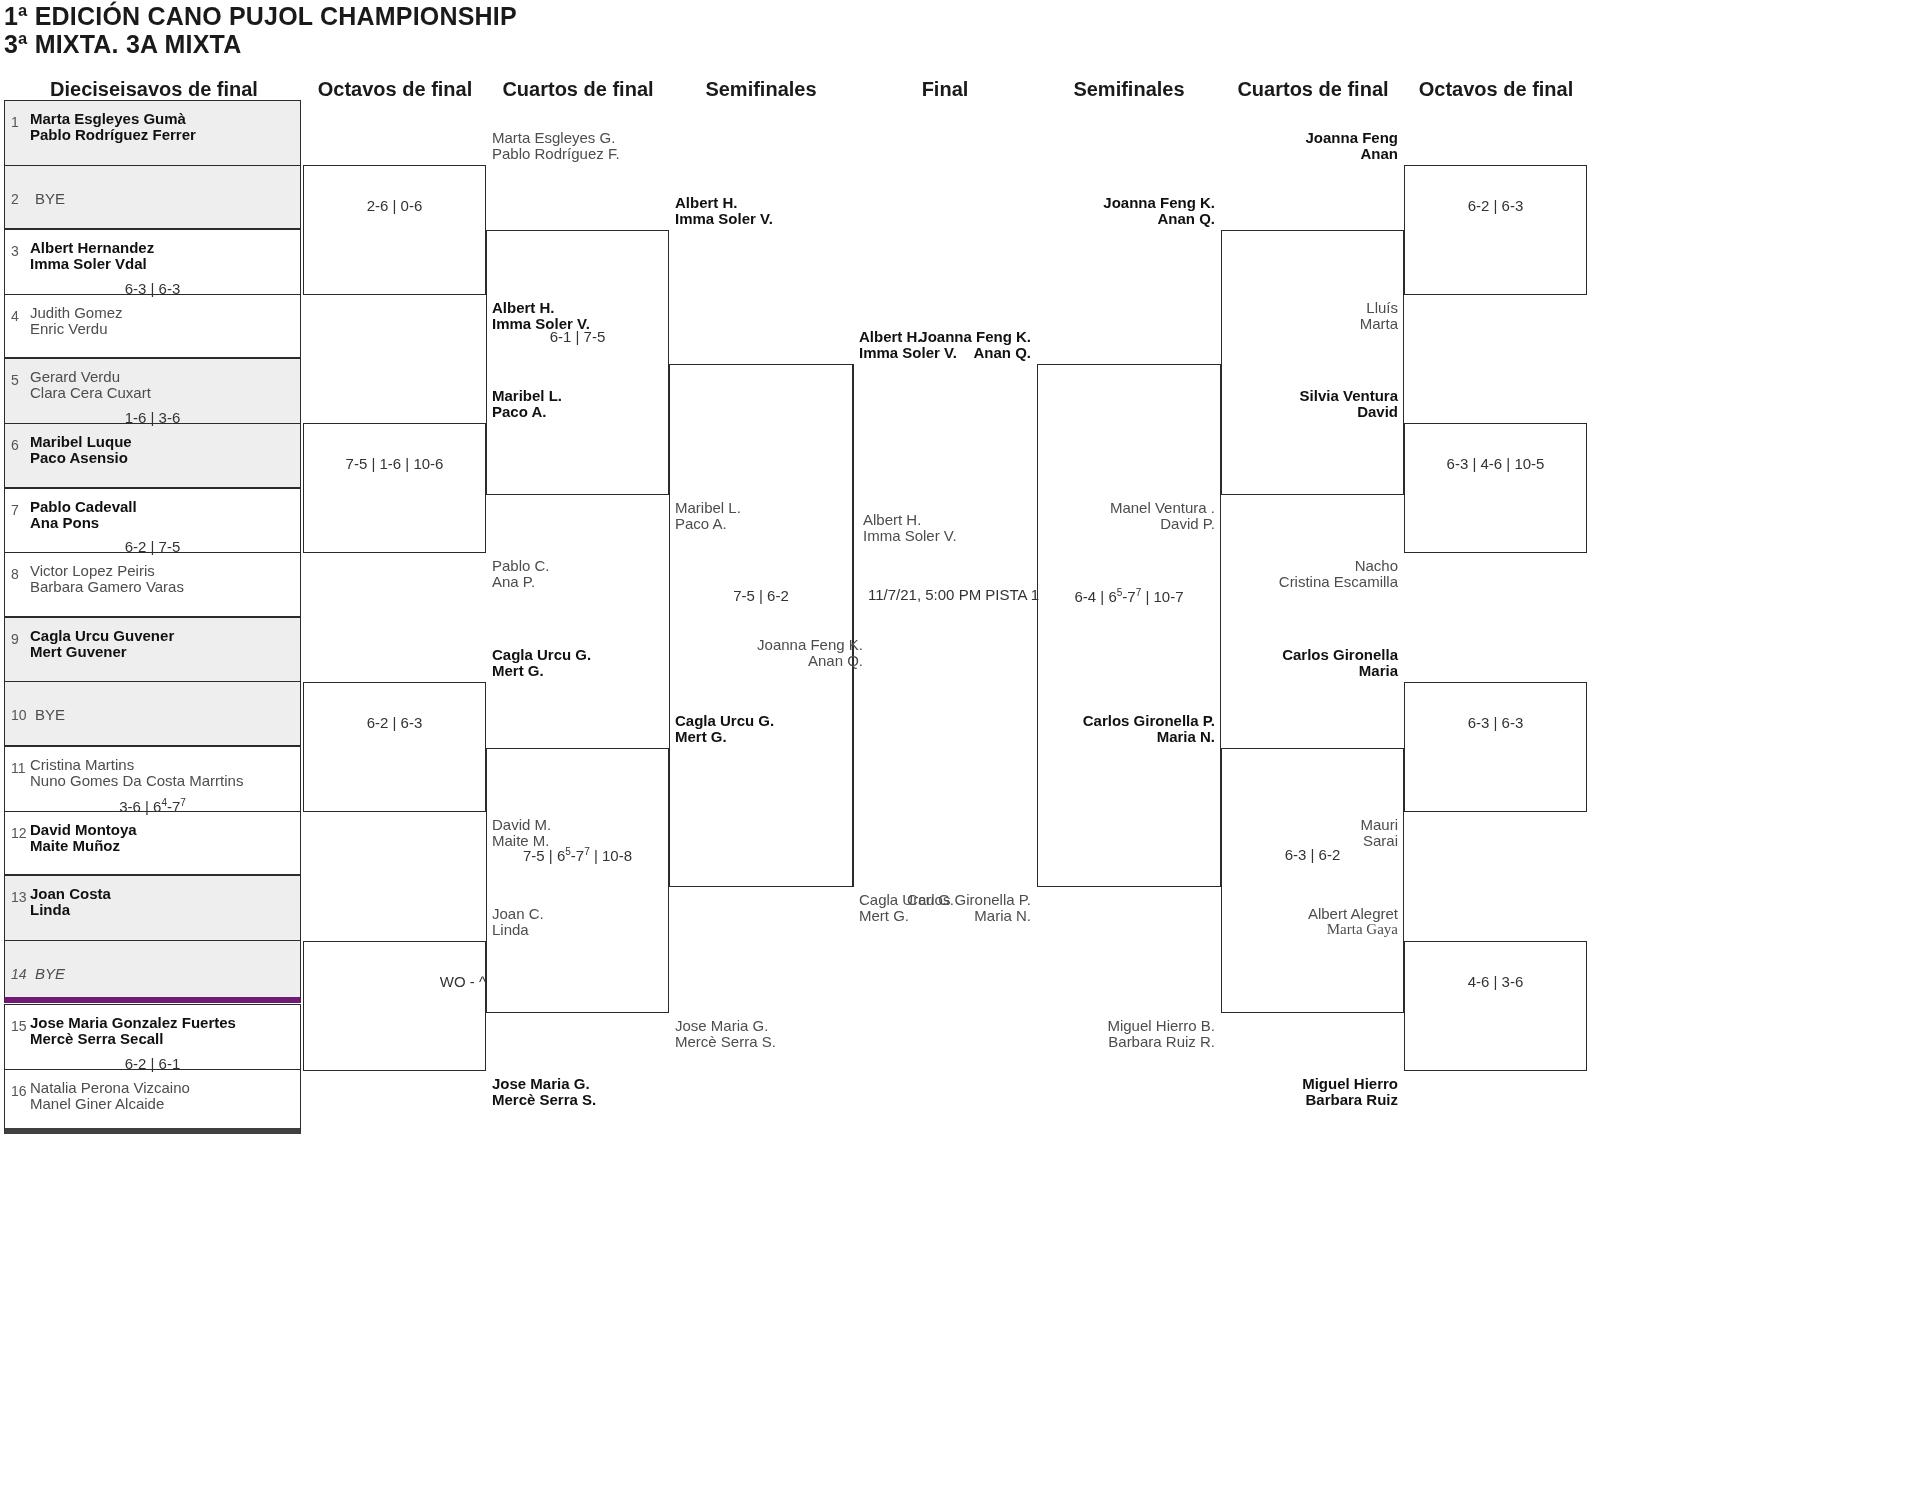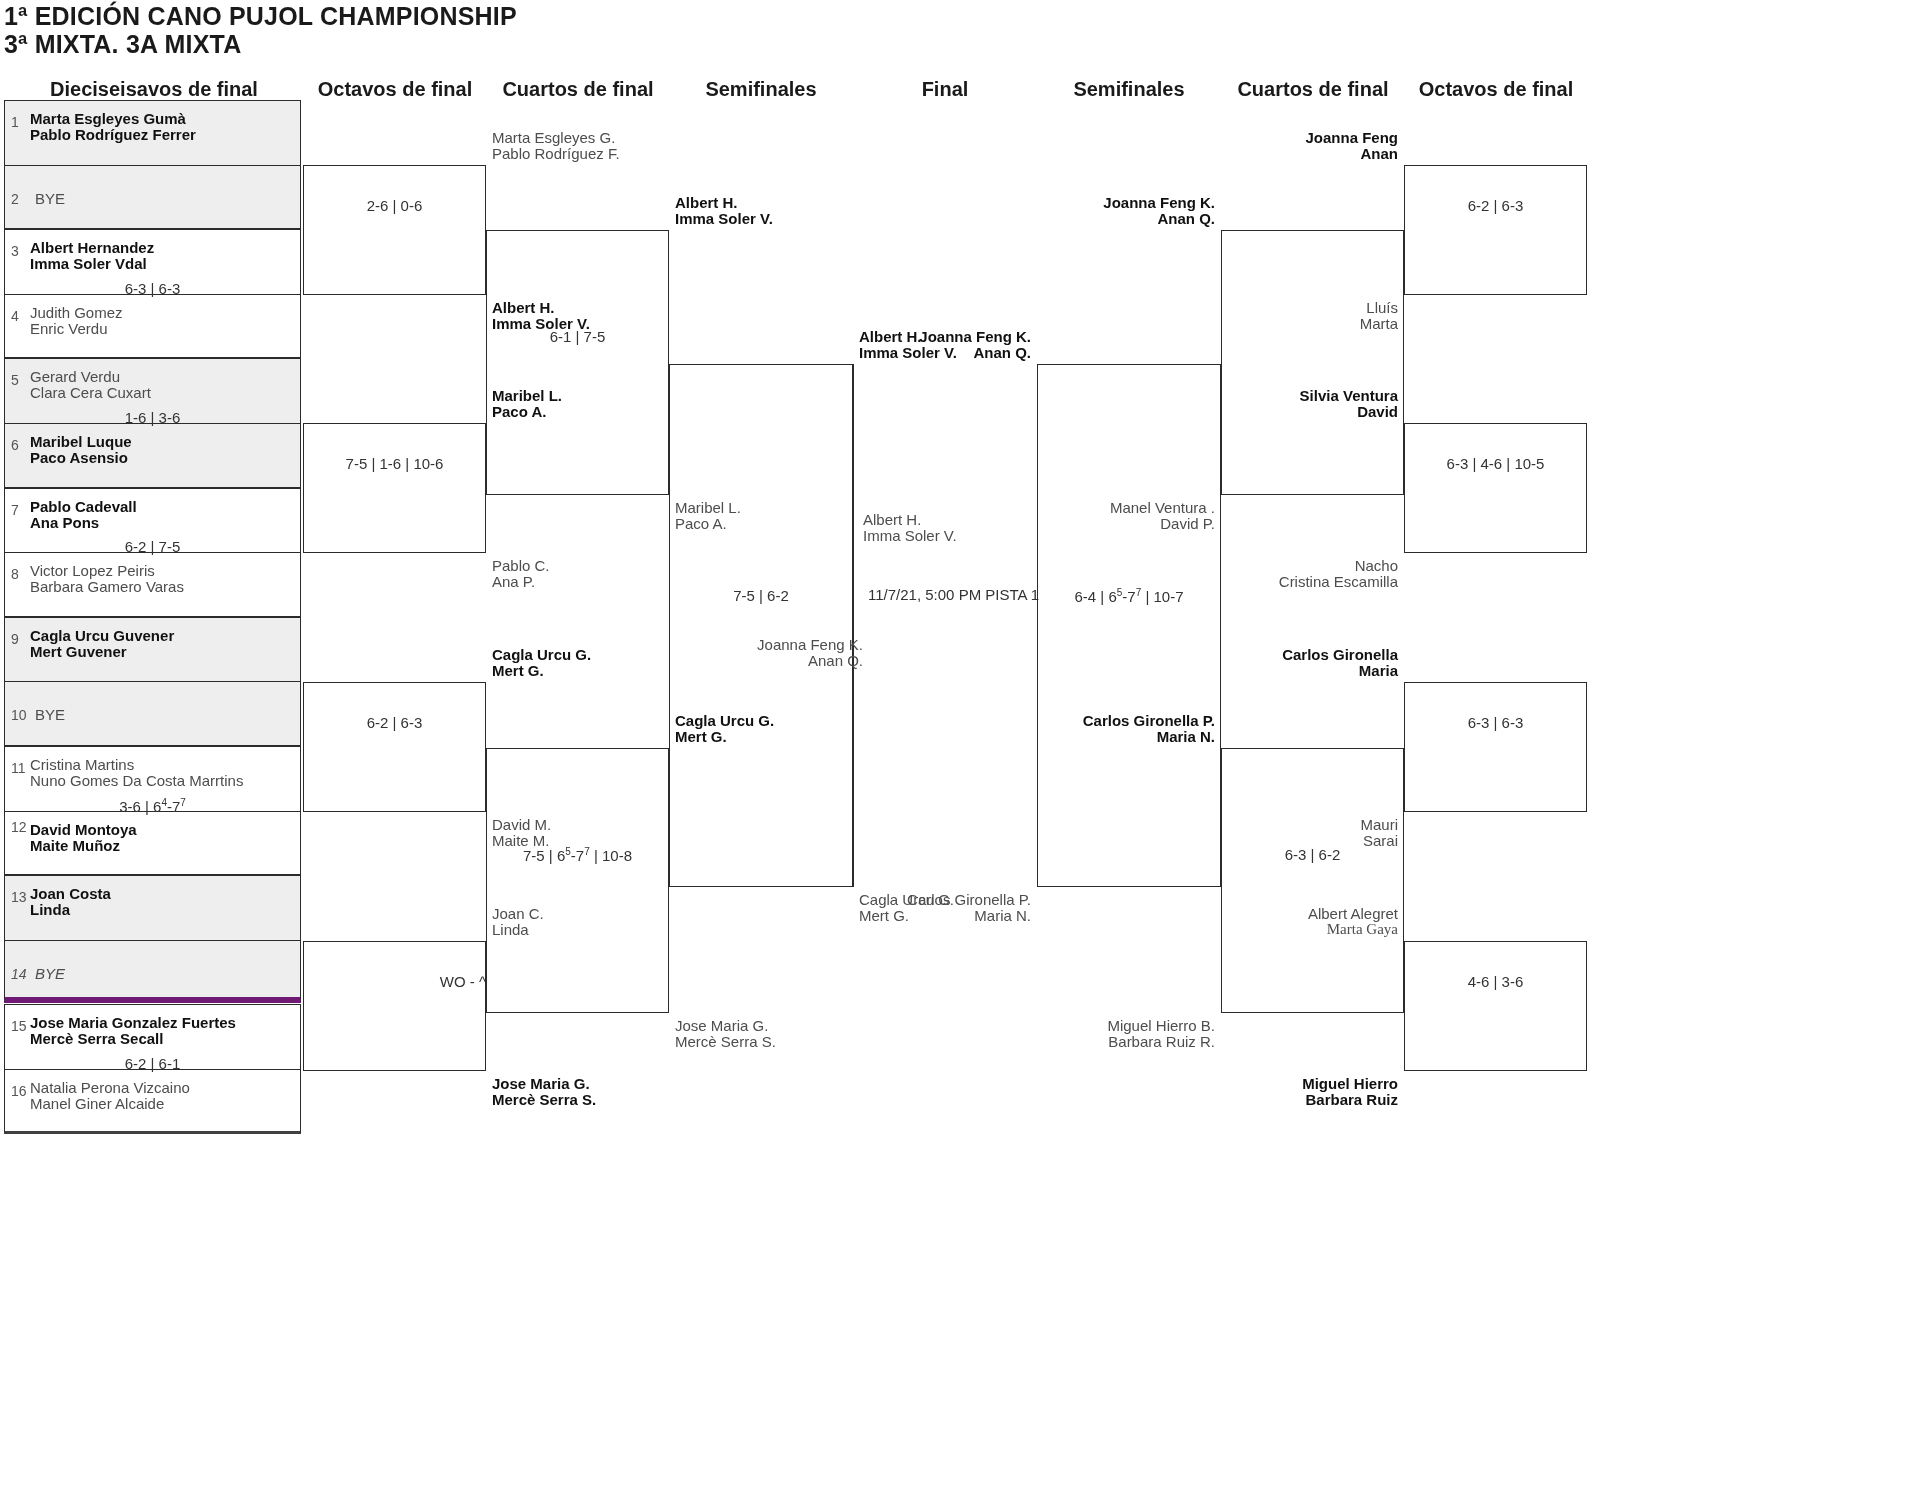--- a/index.html
+++ b/index.html
@@ -133,39 +133,39 @@
     <div class="seed-box alt" style="left:4px;top:681.4px;width:297px;height:64.6px;border-bottom:1px solid #2b2b2b;">
       <div class="seed-num" style="top:26px;">10</div>
       <div class="pl lose" style="top:25px;left:30px;">BYE</div>
     </div>
     <div class="seed-box" style="left:4px;top:746px;width:297px;height:64.6px;border-bottom:0 solid #2b2b2b;">
       <div class="seed-num" style="top:14px;">11</div>
       <div class="pl lose" style="top:10px;">Cristina Martins</div>
       <div class="pl lose" style="top:26px;">Nuno Gomes Da Costa Marrtins</div>
     </div>
     <div class="seed-box" style="left:4px;top:810.5999999999999px;width:297px;height:64.6px;border-bottom:1px solid #2b2b2b;">
-      <div class="seed-num" style="top:8px;text-align:right;">12</div>
+      <div class="seed-num" style="top:14px;text-align:right;">12</div>
       <div class="pl win" style="top:10px;">David Montoya</div>
       <div class="pl win" style="top:26px;">Maite Muñoz</div>
     </div>
     <div class="seed-box alt" style="left:4px;top:875.1999999999999px;width:297px;height:64.6px;border-bottom:0 solid #2b2b2b;">
       <div class="seed-num" style="top:14px;">13</div>
       <div class="pl win" style="top:10px;">Joan Costa</div>
       <div class="pl win" style="top:26px;">Linda</div>
     </div>
     <div class="seed-box alt" style="left:4px;top:939.8px;width:297px;height:63px;border-bottom:6px solid #701a75;font-style:italic;">
       <div class="seed-num" style="top:26px;">14</div>
       <div class="pl lose" style="top:25px;left:30px;">BYE</div>
     </div>
     <div class="seed-box" style="left:4px;top:1004.3999999999999px;width:297px;height:64.6px;border-bottom:0 solid #2b2b2b;">
       <div class="seed-num" style="top:14px;">15</div>
       <div class="pl win" style="top:10px;">Jose Maria Gonzalez Fuertes</div>
       <div class="pl win" style="top:26px;">Mercè Serra Secall</div>
     </div>
-    <div class="seed-box" style="left:4px;top:1069px;width:297px;height:64.6px;border-bottom:3px solid #404040;">
+    <div class="seed-box" style="left:4px;top:1069px;width:297px;height:64.6px;border-bottom:6px solid #404040;">
       <div class="seed-num" style="top:14px;">16</div>
       <div class="pl lose" style="top:10px;">Natalia Perona Vizcaino</div>
       <div class="pl lose" style="top:26px;">Manel Giner Alcaide</div>
     </div>
     <div class="score" style="left:4px;top:279.79999999999995px;width:297px;text-align:center;">6-3 | 6-3</div>
     <div class="score" style="left:4px;top:409px;width:297px;text-align:center;">1-6 | 3-6</div>
     <div class="score" style="left:4px;top:538.1999999999999px;width:297px;text-align:center;">6-2 | 7-5</div>
     <div class="score" style="left:4px;top:796.6px;width:297px;text-align:center;">3-6 | 6<sup>4</sup>-7<sup>7</sup></div>
     <div class="score" style="left:4px;top:1054.9999999999998px;width:297px;text-align:center;">6-2 | 6-1</div>
     <div class="mbox" style="left:303px;top:165px;width:183px;height:130px;"></div>

